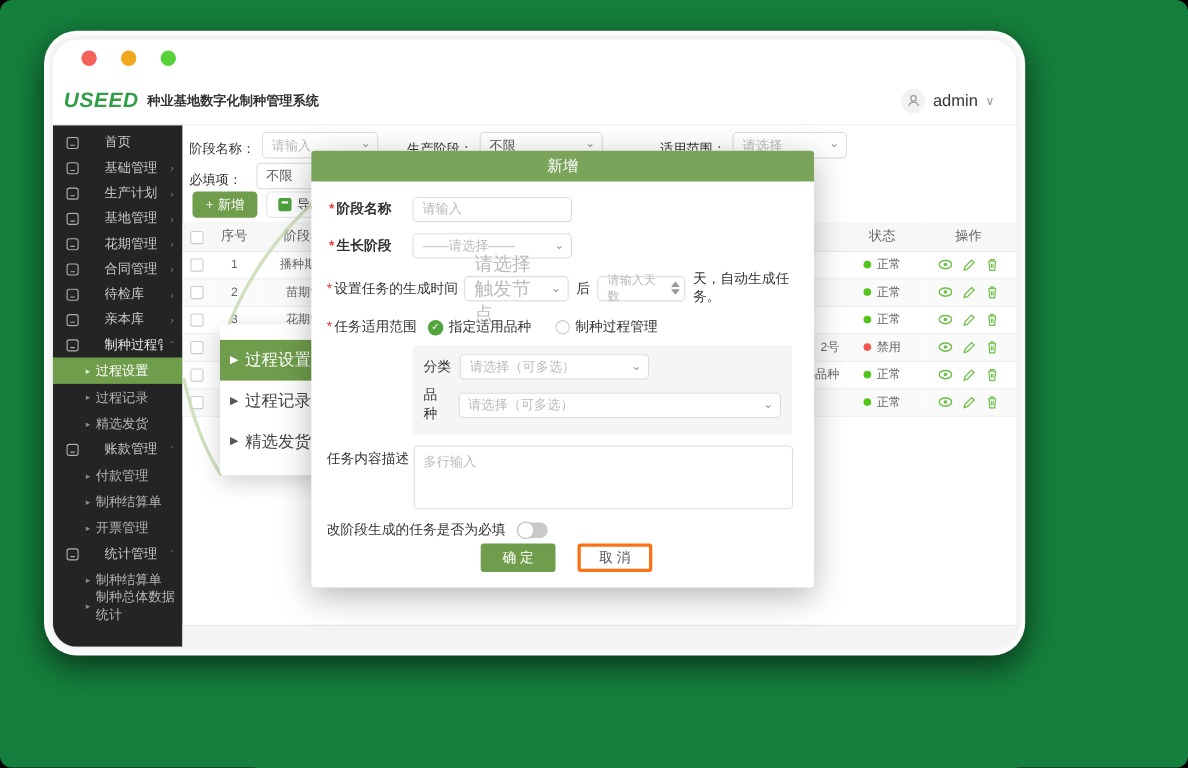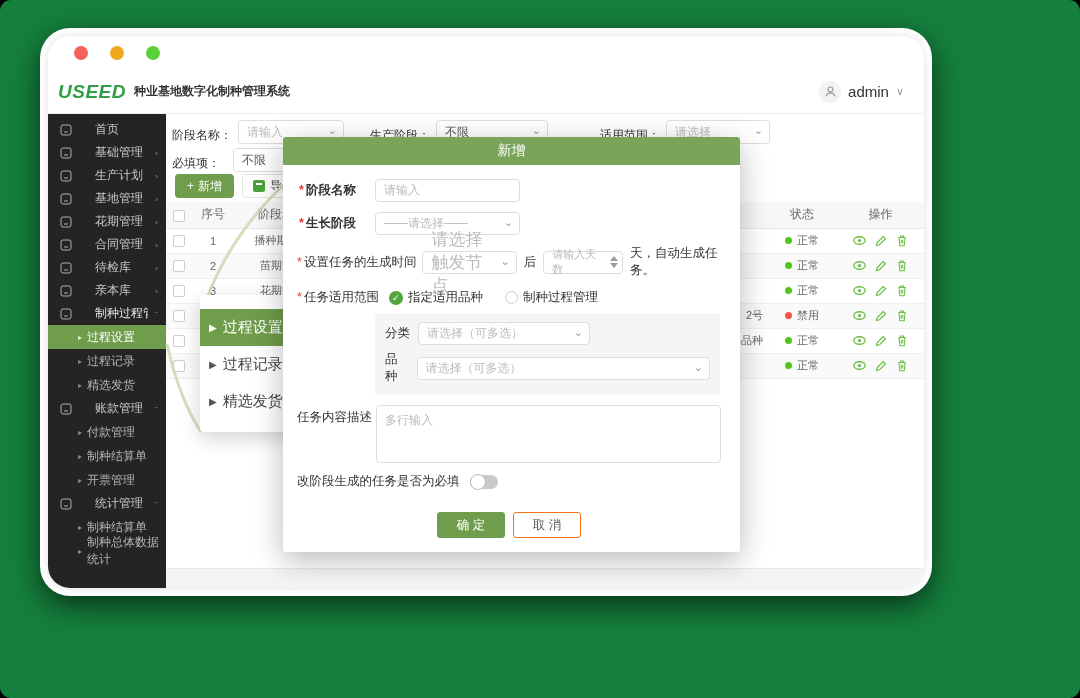--- a/index.html
+++ b/index.html
@@ -90,23 +90,23 @@
   .spinner i.up{border-bottom:5px solid #999;}
   .spinner i.down{border-top:5px solid #999;}
   .radio-check{width:14px;height:14px;border-radius:50%;background:#52a43c;color:#fff;font-size:9px;display:inline-flex;align-items:center;justify-content:center;margin-right:5px;}
   .radio-empty{width:13px;height:13px;border-radius:50%;border:1px solid #ccc;display:inline-block;margin-right:5px;background:#fff;}
   .graybox{margin:8px 0 0 92px;width:345px;background:#f5f5f5;padding:8px 10px 10px 10px;}
   .g-row{display:flex;align-items:center;gap:8px;font-size:12.5px;color:#333;margin-top:6px;}
   .g-row:first-child{margin-top:0;}
   .m-textarea{width:345px;height:58px;border:1px solid #ddd;border-radius:4px;padding:6px 8px;font-size:12px;color:#bbb;}
   .toggle{width:28px;height:14px;border-radius:8px;background:#c9c9c9;position:relative;margin-left:10px;cursor:pointer;}
   .toggle .knob{position:absolute;left:0;top:-1px;width:16px;height:16px;border-radius:50%;background:#fff;border:1px solid #bbb;}
-  .m-btns{display:flex;gap:8px;margin:22px 0 0 154px;}
+  .m-btns{display:flex;gap:20px;margin:4px 0 0 154px;}
   .btn-ok{width:68px;height:26px;background:#6f9d4b;color:#fff;border:1px solid #6f9d4b;border-radius:3px;font-size:12.5px;cursor:pointer;}
-  .btn-cancel{width:68px;height:26px;background:#fff;color:#555;border:1px solid #f97316;border-radius:3px;font-size:12.5px;cursor:pointer;}
+  .btn-cancel{width:68px;height:26px;background:#fff;color:#555;border:3px solid #f97316;border-radius:3px;font-size:12.5px;cursor:pointer;}
 </style>
 </head>
 <body>
 
 <div id="stage">
 
   <div class="win-outer">
     <div class="win-inner">
 
       <div class="titlebar">

